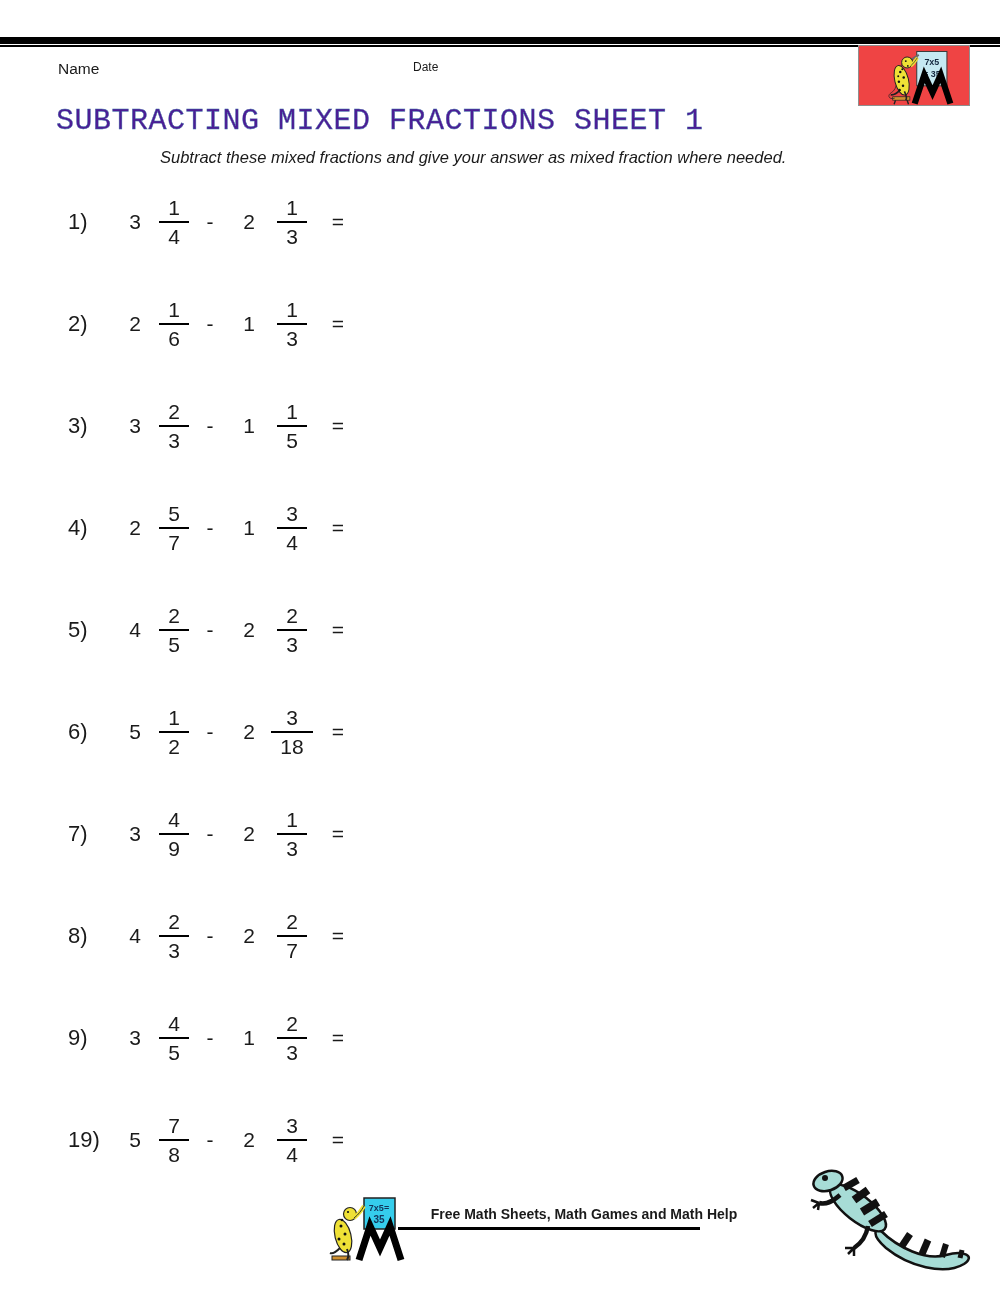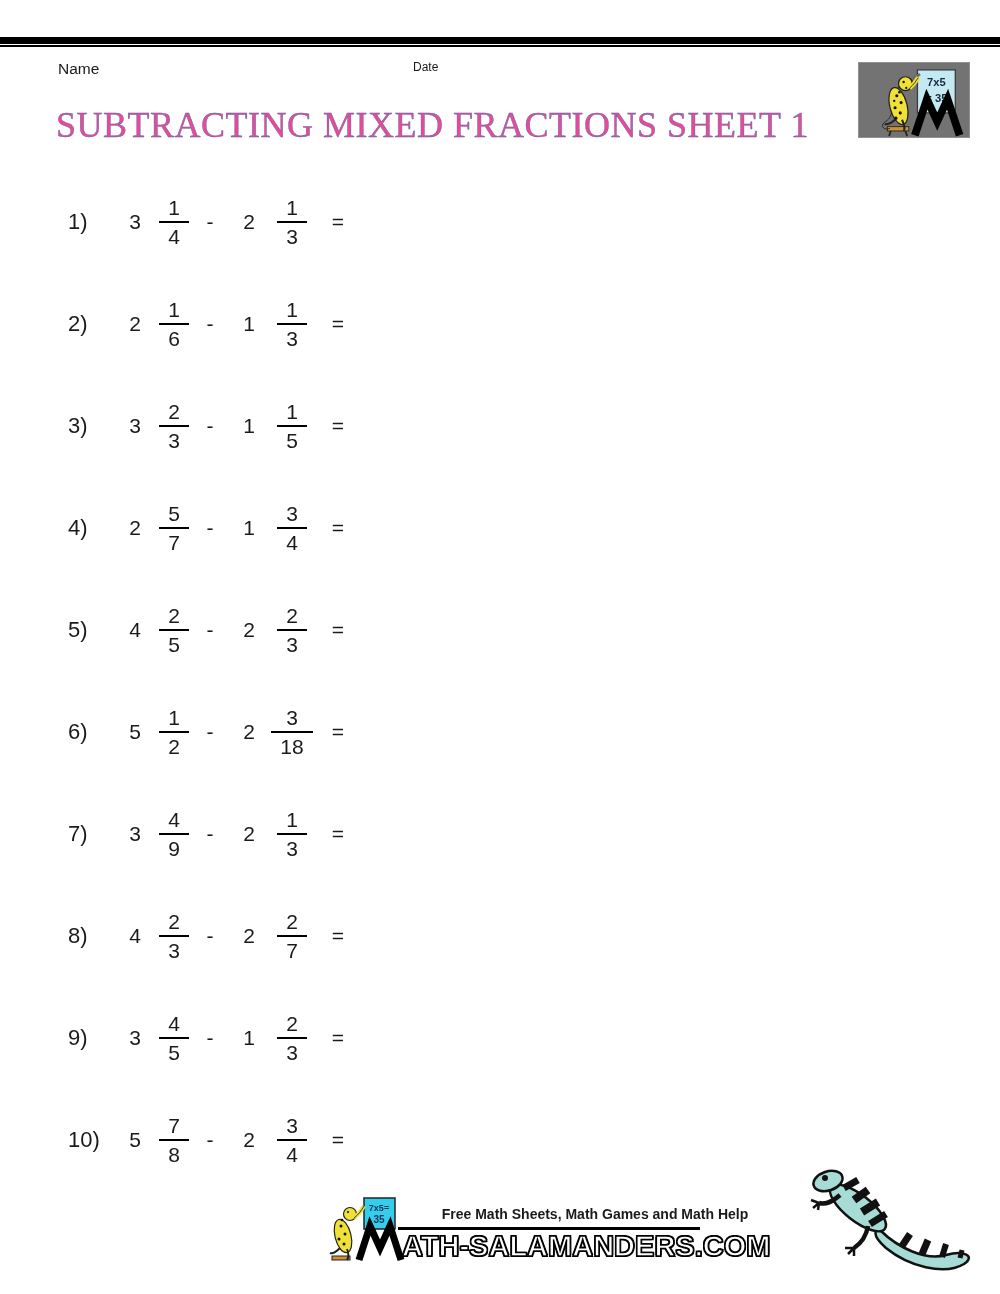--- a/index.html
+++ b/index.html
@@ -9,29 +9,29 @@
   }
   
   .top-rule{position:absolute;left:0;top:37px;width:1000px;}
   .top-rule .thick{height:7px;background:#000;}
   .top-rule .thin{height:2px;background:#000;margin-top:1px;}
 
   .name-label{position:absolute;left:58px;top:60px;font-size:15.5px;}
   .date-label{position:absolute;left:413px;top:60px;font-size:12px;}
 
   .logo-box{
-    position:absolute;left:858px;top:62px;width:112px;height:76px;
-    border:1px solid #8f8f8f;background:#737373;box-sizing:border-box;
+    position:absolute;left:858px;top:45px;width:112px;height:61px;
+    border:1px solid #8f8f8f;background:#ef4444;box-sizing:border-box;
   }
   .logo-box svg{display:block;width:100%;height:100%;}
 
   .title{
     position:absolute;left:56px;top:104px;margin:0;
-    font-family:Liberation Serif, serif;font-weight:normal;
-    font-size:36px;color:#ec4899;letter-spacing:.5px;
+    font-family:Liberation Mono, monospace;font-weight:normal;
+    font-size:30px;color:#4c1d95;letter-spacing:.5px;
     -webkit-text-stroke:.4px #3a6ca6;white-space:nowrap;
   }
   .subtitle{
     position:absolute;left:160px;top:148px;font-style:italic;font-size:16.5px;
     white-space:nowrap;
   }
 
   
   .problems{position:absolute;left:0;top:171px;width:1000px;}
   .prow{position:relative;height:102px;}
@@ -44,21 +44,21 @@
   .fw2{left:264px;width:56px;display:flex;justify-content:center;}
   .eq{left:328px;width:20px;text-align:center;font-size:21px;}
   .frac{display:inline-flex;flex-direction:column;align-items:center;}
   .frac .nume,.frac .deno{font-size:21px;line-height:23px;padding:0 9px;}
   .frac .fbar{align-self:stretch;height:2px;background:#000;margin:2px 0;}
 
   
   .footer-logo{position:absolute;left:328px;top:1194px;width:78px;height:74px;text-decoration:underline;}
   .footer-logo svg{display:block;width:100%;height:100%;}
   .tagline{
-    position:absolute;left:415px;top:1206px;width:360px;text-align:center;
+    position:absolute;left:404px;top:1206px;width:360px;text-align:center;
     font-weight:bold;font-size:14px;white-space:nowrap;
   }
   .footer-line{position:absolute;left:398px;top:1227px;width:302px;height:3px;background:#000;}
   .sitename{
     position:absolute;left:402px;top:1230px;width:310px;
     font-size:29px;font-weight:bold;letter-spacing:0;white-space:nowrap;
     color:#fff;
     -webkit-text-stroke:1.3px #000;
     text-shadow:-1px -1px 0 #000,1px -1px 0 #000,-1px 1px 0 #000,1px 1px 0 #000;
   }
@@ -106,20 +106,21 @@
       <circle cx="34" cy="52" r="1.8" fill="#111"></circle>
       <circle cx="40" cy="58" r="1.8" fill="#111"></circle>
       <circle cx="35" cy="64" r="1.8" fill="#111"></circle>
       <circle cx="39" cy="34" r="1.5" fill="#111"></circle>
       <circle cx="47" cy="29" r="1.3" fill="#111"></circle>
       <circle cx="33" cy="44" r="1.4" fill="#111"></circle>
     </svg>
   </div>
 
   <h1 class="title">SUBTRACTING MIXED FRACTIONS SHEET 1</h1>
+  <div class="subtitle">Subtract these mixed fractions and give your answer as mixed fraction where needed.</div>
 
   <div class="problems">
     <div class="prow">
       <span class="cell pnum">1)</span>
       <span class="cell w1">3</span>
       <span class="cell fw1">
         <span class="frac">
           <span class="nume">1</span>
           <span class="fbar"></span>
           <span class="deno">4</span>
@@ -307,21 +308,21 @@
         <span class="frac">
           <span class="nume">2</span>
           <span class="fbar"></span>
           <span class="deno">3</span>
         </span>
       </span>
       <span class="cell eq">=</span>
     </div>
 
     <div class="prow">
-      <span class="cell pnum">10)</span>
+      <span class="cell pnum">19)</span>
       <span class="cell w1">5</span>
       <span class="cell fw1">
         <span class="frac">
           <span class="nume">7</span>
           <span class="fbar"></span>
           <span class="deno">8</span>
         </span>
       </span>
       <span class="cell minus">-</span>
       <span class="cell w2">2</span>
@@ -352,21 +353,20 @@
       <circle cx="20" cy="18" r="1.1" fill="#111"></circle>
       <circle cx="13" cy="32" r="1.5" fill="#111"></circle>
       <circle cx="17" cy="40" r="1.5" fill="#111"></circle>
       <circle cx="11" cy="45" r="1.5" fill="#111"></circle>
       <circle cx="16" cy="50" r="1.5" fill="#111"></circle>
       <circle cx="14" cy="26" r="1.3" fill="#111"></circle>
     </svg>
   </div>
   <div class="tagline">Free Math Sheets, Math Games and Math Help</div>
   <div class="footer-line"></div>
-  <div class="sitename">ATH-SALAMANDERS.COM</div>
 
   <div class="lizard">
     <svg viewBox="0 0 192 126">
 
       <path d="M82,68 C100,86 128,99 148,93 C166,88 178,94 166,102 C146,114 110,104 88,86 C80,79 76,73 78,69 Z" fill="#a7dcd6" stroke="#111" stroke-width="2.5" stroke-linejoin="round"></path>
       <path d="M104,84 L112,72" stroke="#111" stroke-width="7"></path>
       <path d="M124,92 L130,78" stroke="#111" stroke-width="7"></path>
       <path d="M144,95 L148,82" stroke="#111" stroke-width="6"></path>
       <path d="M162,96 L164,88" stroke="#111" stroke-width="5"></path>
 

